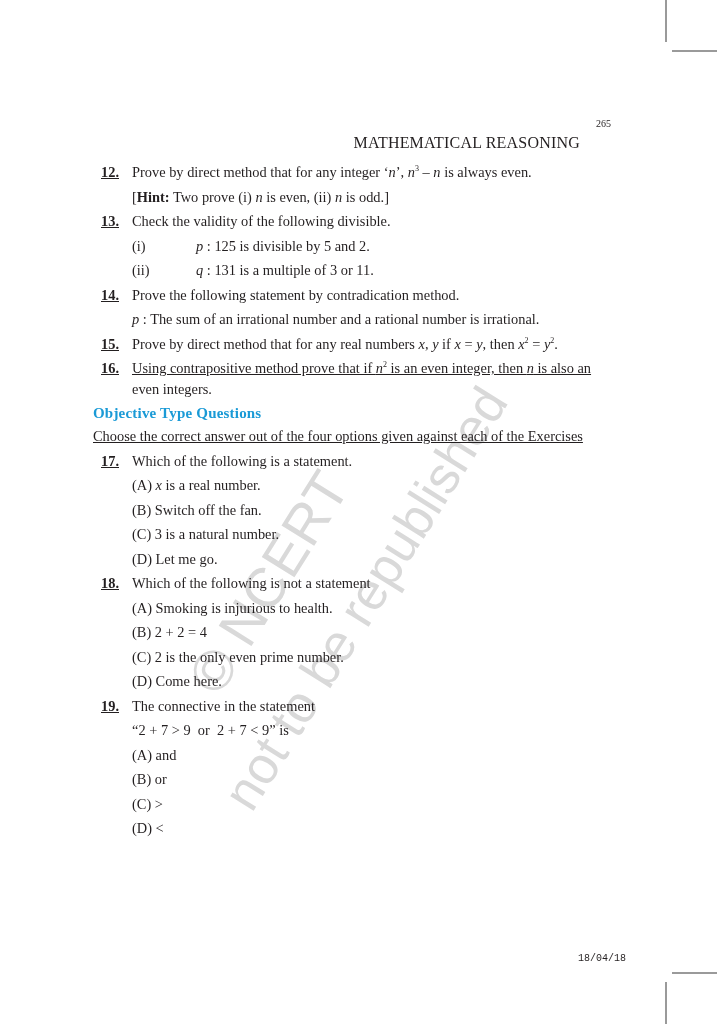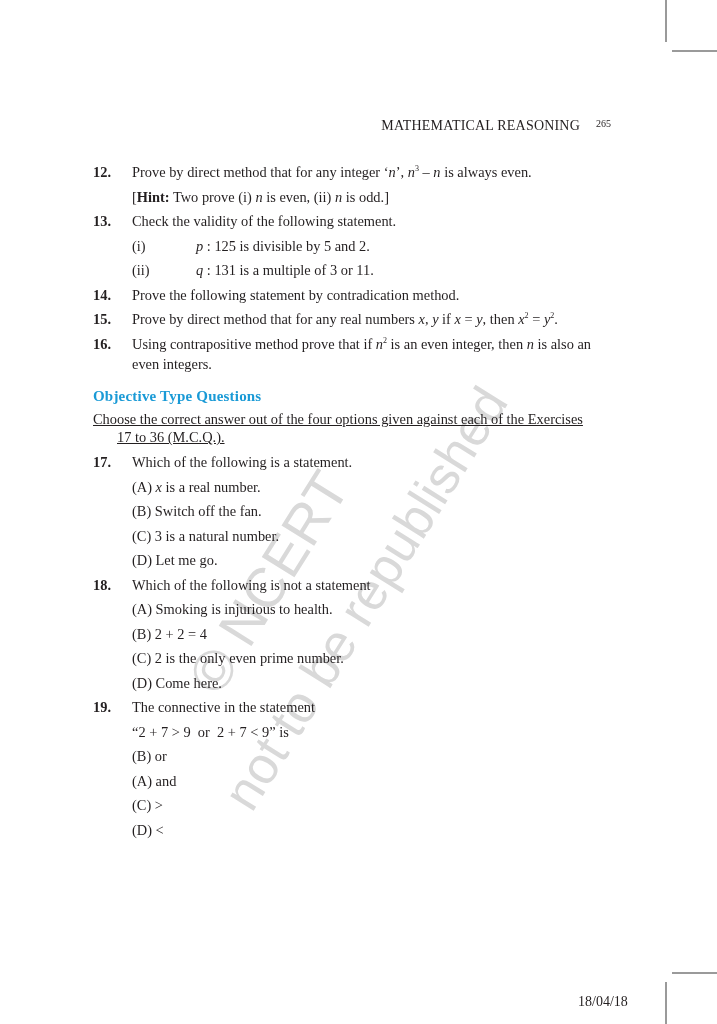--- a/index.html
+++ b/index.html
@@ -1,34 +1,34 @@
 <!DOCTYPE html>
 <html><head>
 <meta charset="utf-8">
 <style>
   html, body { margin: 0; padding: 0; background: #ffffff; }
   body { width: 717px; height: 1024px; position: relative; overflow: hidden;
          font-family: "Liberation Serif", "DejaVu Serif", serif; color: #231f20; }
   .crop { position: absolute; background: #9a9a9a; }
   .header { position: absolute; top: 118px; left: 0; width: 717px; height: 16px; }
-  .header .title { position: absolute; right: 137px; font-size: 14px; letter-spacing: 0.2px; top: 0; }
+  .header .title { position: absolute; right: 137px; font-size: 16px; letter-spacing: 0.2px; top: 16px; }
   .header .pageno { position: absolute; left: 596px; font-size: 10px; top: 0; }
   .content { position: absolute; left: 93px; top: 160px; width: 540px; font-size: 14.4px; line-height: 24.5px; }
   .q { position: relative; padding-left: 39px; }
-  .q .num { position: absolute; left: 0; top: 0; font-weight: bold; }
+  .q .num { position: absolute; left: 8px; top: 0; font-weight: bold; text-decoration: underline; }
   .line { display: block; }
   .roman { display: inline-block; width: 64px; }
   .hint b { font-weight: bold; }
   i { font-style: italic; }
   sup { font-size: 8px; vertical-align: 6px; line-height: 0; }
   .tight { line-height: 18px; }
-  .section-title { color: #1a9ad6; font-weight: bold; font-size: 15px; margin-top: 12px; margin-bottom: 0; line-height: 24px; letter-spacing: 0.2px; }
+  .section-title { color: #1a9ad6; font-weight: bold; font-size: 15px; margin-top: 4px; margin-bottom: 0; line-height: 24px; letter-spacing: 0.2px; }
   .instr { line-height: 18px; margin-top: 2px; margin-bottom: 4px; text-decoration: underline; }
   .instr .cont { padding-left: 24px; display: block; }
-  .footer-date { position: absolute; left: 578px; top: 994px; font-family: Liberation Serif, serif; font-size: 14px; color: #231f20; }
+  .footer-date { position: absolute; left: 578px; top: 953px; font-family: Liberation Mono, monospace; font-size: 10px; color: #231f20; }
   .watermark { position: absolute; left: 0; top: 0; width: 717px; height: 1024px; pointer-events: none; }
   .wm { position: absolute; font-family: "Liberation Sans", sans-serif; color: #d9d9d9; white-space: nowrap; transform-origin: left bottom; }
 </style>
 </head>
 <body>
 
 <div class="crop" style="left:665px; top:0; width:1.5px; height:42px;"></div>
 <div class="crop" style="left:672px; top:50px; width:45px; height:1.5px;"></div>
 <div class="crop" style="left:672px; top:972px; width:45px; height:1.5px;"></div>
 <div class="crop" style="left:665px; top:982px; width:1.5px; height:42px;"></div>
@@ -46,45 +46,45 @@
 <div class="content">
 
   <div class="q">
     <span class="num">12.</span>
     <span class="line"><span>Prove by direct method that for any integer ‘</span><i>n</i><span>’, </span><i>n</i><sup>3</sup><span> – </span><i>n</i><span> is always even.</span></span>
     <span class="line hint">[<b>Hint:</b><span> Two prove (i) </span><i>n</i><span> is even, (ii)  </span><i>n</i><span> is odd.]</span></span>
   </div>
 
   <div class="q">
     <span class="num">13.</span>
-    <span class="line">Check the validity of the following statement.</span>
+    <span class="line">Check the validity of the following divisible.</span>
     <span class="line"><span class="roman">(i)</span><i>p</i><span> : 125 is divisible by 5 and 2.</span></span>
     <span class="line"><span class="roman">(ii)</span><i>q</i><span> : 131 is a multiple of 3 or 11.</span></span>
   </div>
 
   <div class="q">
     <span class="num">14.</span>
     <span class="line">Prove the following statement by contradication method.</span>
+    <span class="line"><i>p</i><span> : The sum of an irrational number and a rational number is irrational.</span></span>
   </div>
 
   <div class="q">
     <span class="num">15.</span>
     <span class="line"><span>Prove by direct method that for any real numbers </span><i>x</i><span>, </span><i>y</i><span> if </span><i>x</i><span> = </span><i>y</i><span>, then </span><i>x</i><sup>2</sup><span> = </span><i>y</i><sup>2</sup><span>.</span></span>
   </div>
 
   <div class="q">
     <span class="num">16.</span>
-    <span class="line tight" style="line-height:24.5px;"><span>Using contrapositive method prove that if </span><i>n</i><sup>2</sup><span> is an even integer, then </span><i>n</i><span> is also an</span></span>
+    <span class="line tight" style="line-height:24.5px;text-decoration:underline;"><span>Using contrapositive method prove that if </span><i>n</i><sup>2</sup><span> is an even integer, then </span><i>n</i><span> is also an</span></span>
     <span class="line" style="line-height:16px;">even integers.</span>
   </div>
 
   <div class="section-title">Objective Type Questions</div>
   <div class="instr">
     <span>Choose the correct answer out of the four options given against each of the Exercises</span>
-    <span class="cont">17 to 36 (M.C.Q.).</span>
   </div>
 
   <div class="q">
     <span class="num">17.</span>
     <span class="line">Which of the following is a statement.</span>
     <span class="line"><span>(A) </span><i>x</i><span> is a real number.</span></span>
     <span class="line"><span>(B) </span><span>Switch off the fan.</span></span>
     <span class="line"><span>(C) </span><span>3 is a natural number.</span></span>
     <span class="line"><span>(D) </span><span>Let me go.</span></span>
   </div>
@@ -95,21 +95,21 @@
     <span class="line"><span>(A) </span><span>Smoking is injurious to health.</span></span>
     <span class="line"><span>(B) </span><span>2 + 2 = 4</span></span>
     <span class="line"><span>(C) </span><span>2 is the only even prime number.</span></span>
     <span class="line"><span>(D) </span><span>Come here.</span></span>
   </div>
 
   <div class="q">
     <span class="num">19.</span>
     <span class="line">The connective in the statement</span>
     <span class="line" style="white-space:pre;">“2 + 7 &gt; 9  or  2 + 7 &lt; 9” is</span>
+    <span class="line"><span>(A) </span><span>and</span></span>
     <span class="line"><span>(B) </span><span>or</span></span>
-    <span class="line"><span>(A) </span><span>and</span></span>
     <span class="line"><span>(C) </span><span>&gt;</span></span>
     <span class="line"><span>(D) </span><span>&lt;</span></span>
   </div>
 
 </div>
 
 <div class="footer-date">18/04/18</div>
 
 </body></html>

